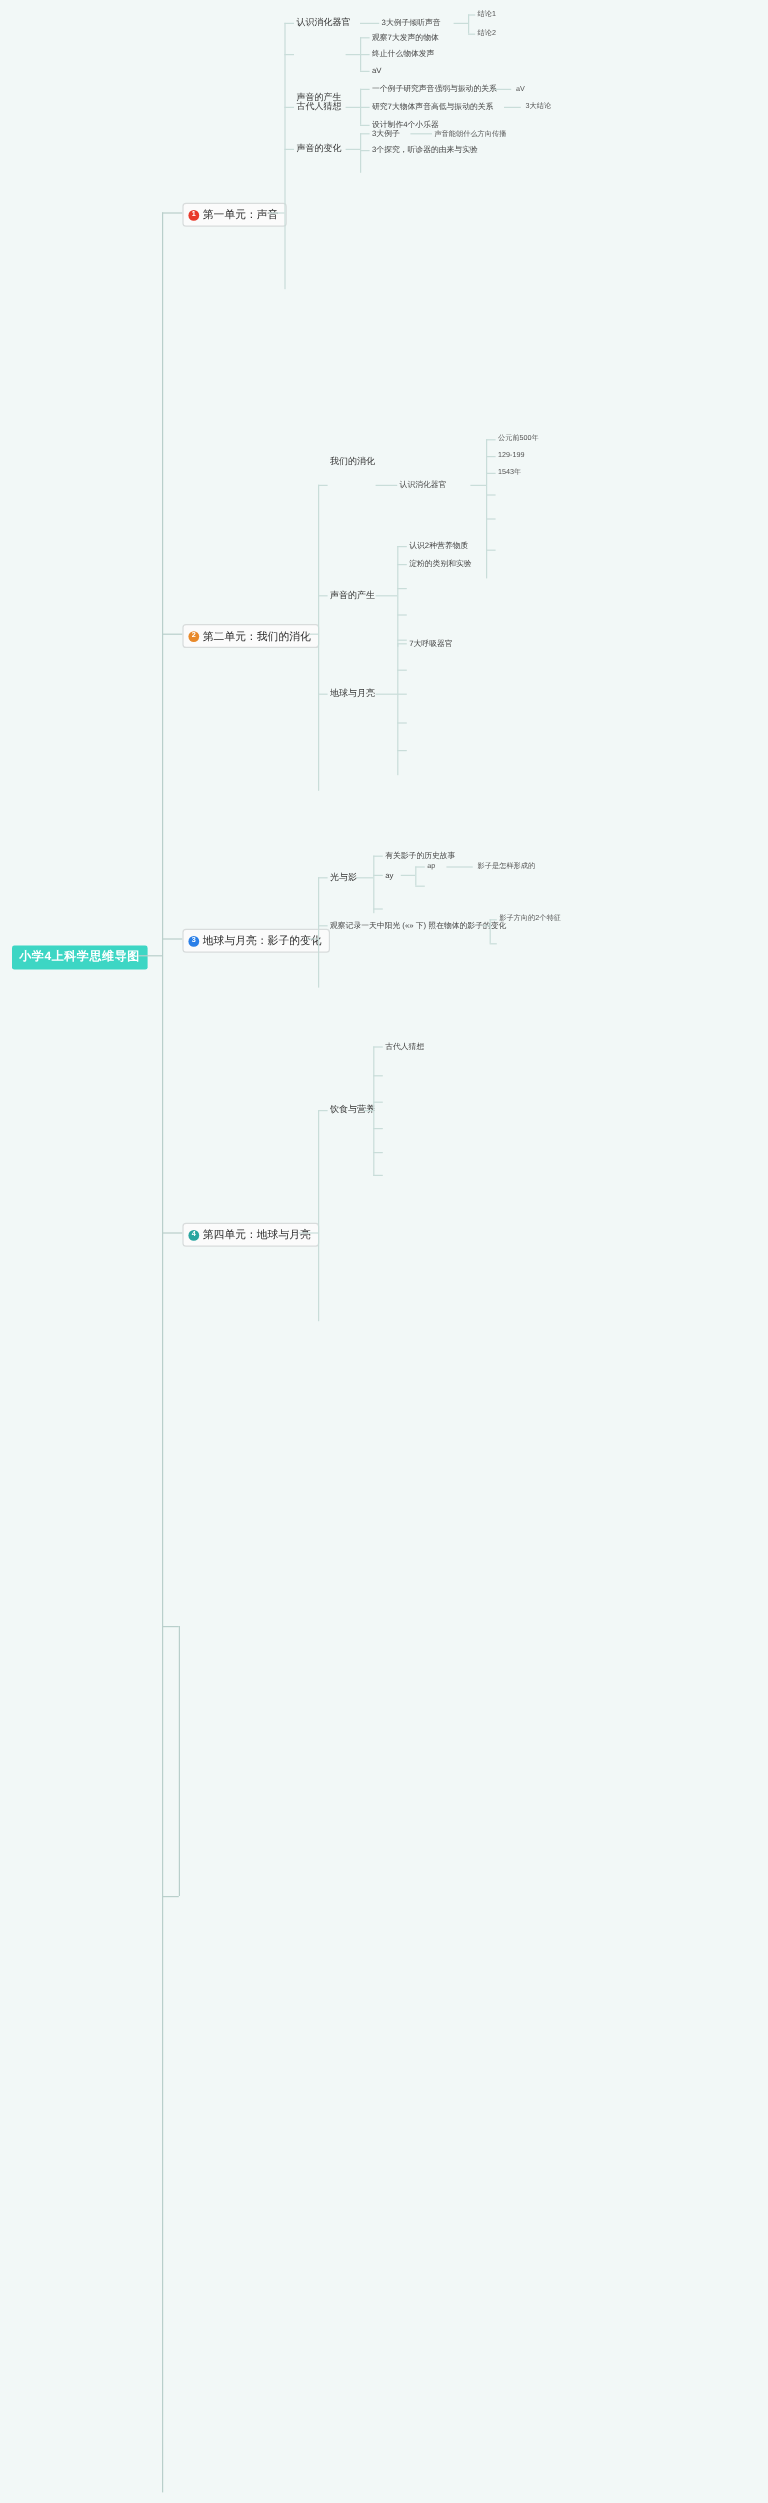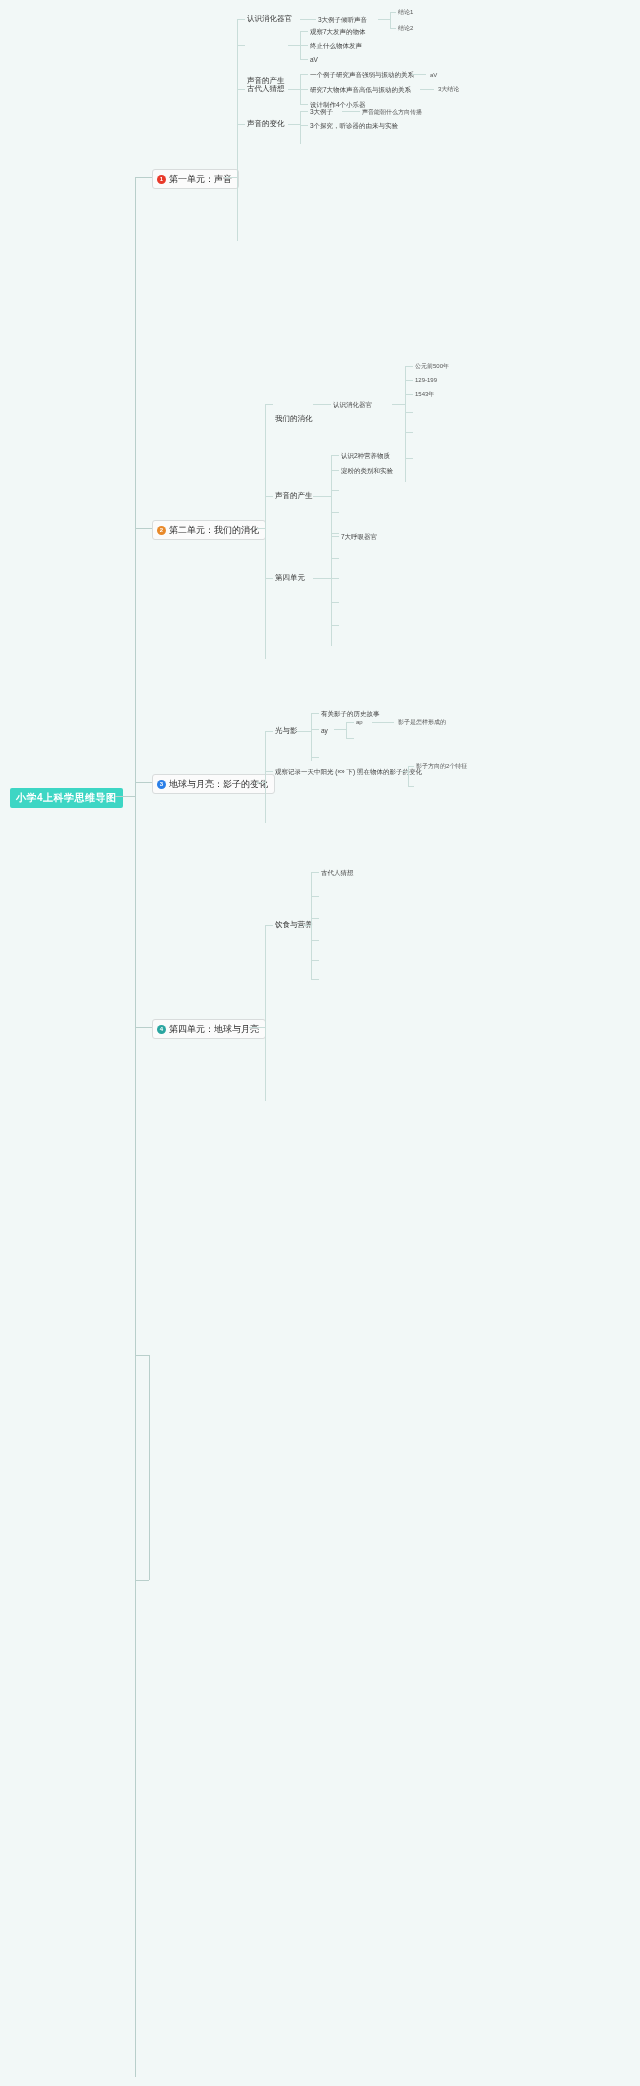--- a/index.html
+++ b/index.html
@@ -144,21 +144,21 @@
 
   <div class="h dark" style="left:135px;top:528px;width:17px;"></div>
   <div class="unit" style="left:152px;top:520px;">
     <span class="badge b2" style="background: rgb(232, 137, 42);">2</span>
     <span>第二单元：我们的消化</span>
   </div>
   <div class="h" style="left:257px;top:528px;width:8px;"></div>
   <div class="v" style="left:265px;top:404px;height:255px;"></div>
 
   <div class="h" style="left:265px;top:404px;width:8px;"></div>
-  <div class="topic l2" style="left:275px;top:414px;">我们的消化</div>
+  <div class="topic l2" style="left:275px;top:380px;">我们的消化</div>
   <div class="h" style="left:313px;top:404px;width:18px;"></div>
   <div class="topic l3" style="left:333px;top:400px;">认识消化器官</div>
   <div class="h" style="left:392px;top:404px;width:13px;"></div>
   <div class="v" style="left:405px;top:366px;height:116px;"></div>
   <div class="h" style="left:405px;top:366px;width:8px;"></div>
   <div class="topic l4" style="left:415px;top:362px;">公元前500年</div>
   <div class="h" style="left:405px;top:380px;width:8px;"></div>
   <div class="topic l4" style="left:415px;top:376px;">129-199</div>
   <div class="h" style="left:405px;top:394px;width:8px;"></div>
   <div class="topic l4" style="left:415px;top:390px;">1543年</div>
@@ -172,21 +172,21 @@
   <div class="v" style="left:331px;top:455px;height:84px;"></div>
   <div class="h" style="left:331px;top:455px;width:8px;"></div>
   <div class="topic l3" style="left:341px;top:451px;">认识2种营养物质</div>
   <div class="h" style="left:331px;top:470px;width:8px;"></div>
   <div class="topic l3" style="left:341px;top:466px;">淀粉的类别和实验</div>
   <div class="h" style="left:331px;top:490px;width:8px;"></div>
   <div class="h" style="left:331px;top:512px;width:8px;"></div>
   <div class="h" style="left:331px;top:533px;width:8px;"></div>
 
   <div class="h" style="left:265px;top:578px;width:8px;"></div>
-  <div class="topic l2" style="left:275px;top:573px;">第四单元</div>
+  <div class="topic l2" style="left:275px;top:573px;">地球与月亮</div>
   <div class="h" style="left:313px;top:578px;width:18px;"></div>
   <div class="v" style="left:331px;top:536px;height:110px;"></div>
   <div class="h" style="left:331px;top:536px;width:8px;"></div>
   <div class="topic l3" style="left:341px;top:532px;">7大呼吸器官</div>
   <div class="h" style="left:331px;top:558px;width:8px;"></div>
   <div class="h" style="left:331px;top:578px;width:8px;"></div>
   <div class="h" style="left:331px;top:602px;width:8px;"></div>
   <div class="h" style="left:331px;top:625px;width:8px;"></div>
 
   <div class="h dark" style="left:135px;top:782px;width:17px;"></div>

